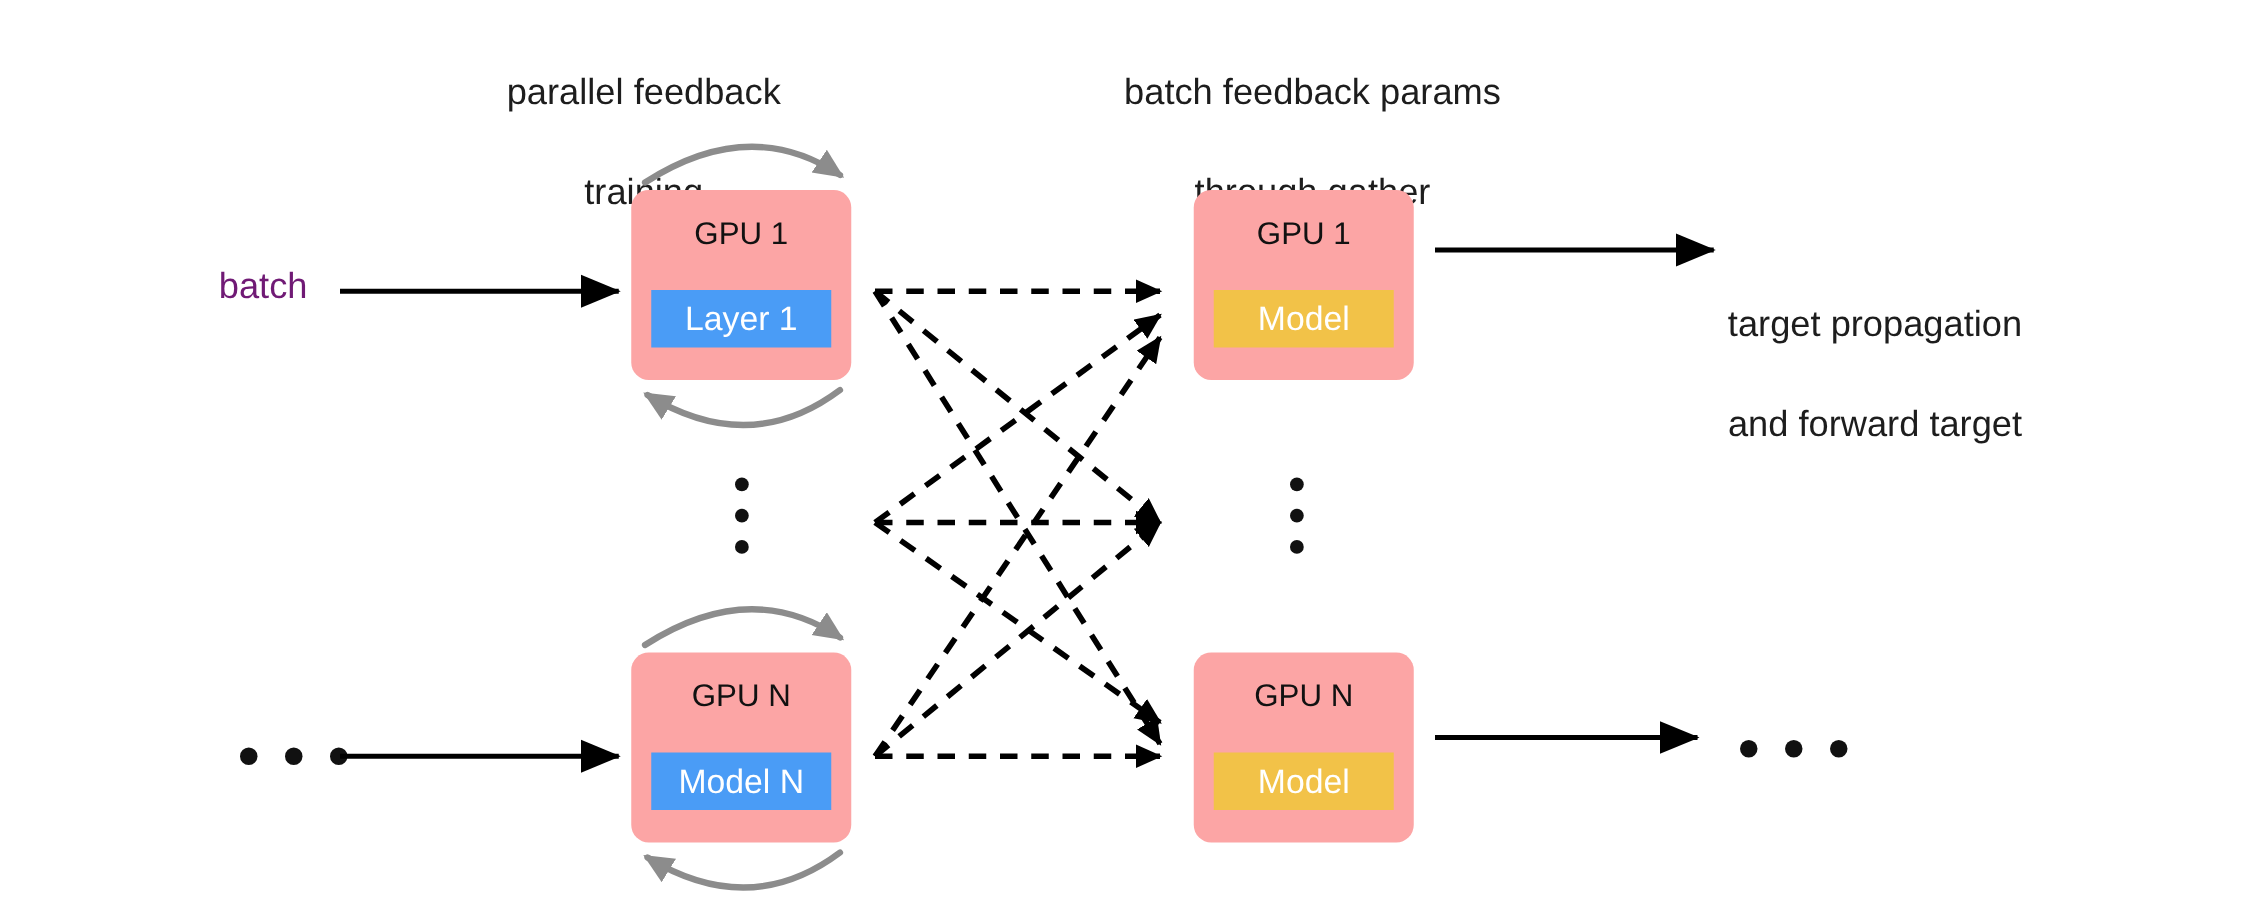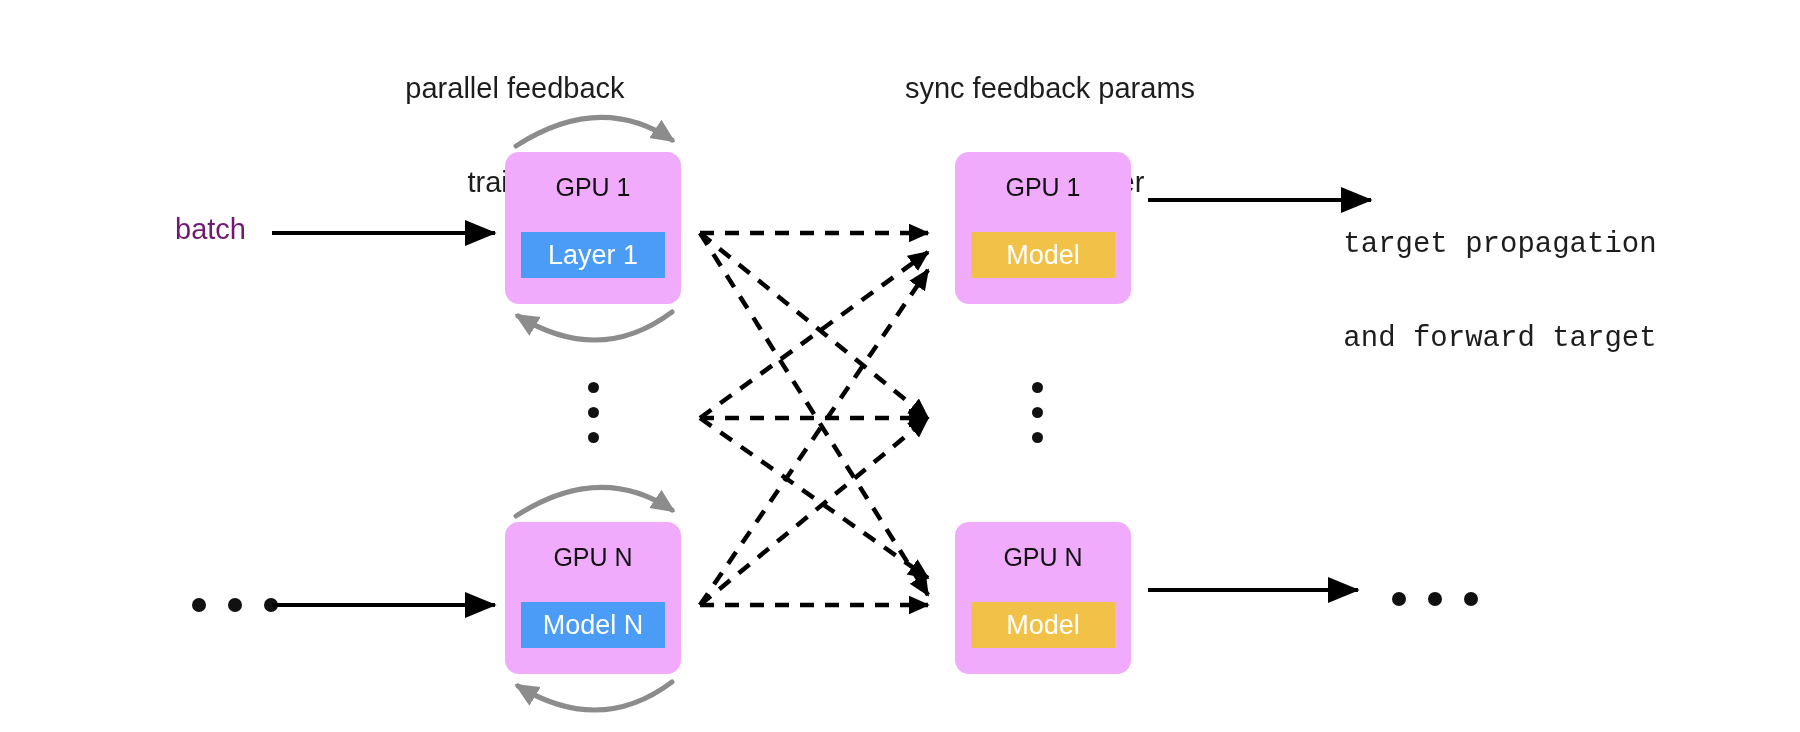--- a/index.html
+++ b/index.html
@@ -24,39 +24,39 @@
     position: absolute;
     text-align: center;
     font-size: 29px;
     line-height: 40px;
     color: #1d1d1d;
     white-space: pre-line;
     font-weight: 400;
   }
   #caption-left   { left: 330px;  top: 14px;  width: 370px; }
   #caption-right  { left: 700px;  top: 14px;  width: 700px; }
-  #caption-output { left: 1290px; top: 171px; width: 420px; font-family: Liberation Mono, monospace; }
-
-  .caption-line { display: block; margin-top: 14px; }
+  #caption-output { left: 1290px; top: 200px; width: 420px; }
+
+  .caption-line { display: block; }
 
   
   .side-label {
     position: absolute;
     font-size: 29px;
     line-height: 34px;
     color: #701a75;
   }
   #label-batch { left: 175px; top: 212px; }
 
   
   .gpu-box {
     position: absolute;
     width: 176px;
     height: 152px;
-    background: #f0abfc;
+    background: #fca5a5;
     border-radius: 14px;
     box-sizing: border-box;
     padding-top: 20px;
   }
   .gpu-title {
     text-align: center;
     font-size: 25px;
     line-height: 30px;
     color: #111111;
     font-weight: 400;
@@ -130,21 +130,21 @@
 <body>
 
 <div id="canvas">
 
   <div class="caption" id="caption-left">
     <span class="caption-line">parallel feedback</span>
     <span class="caption-line">training</span>
   </div>
 
   <div class="caption" id="caption-right">
-    <span class="caption-line">sync feedback params</span>
+    <span class="caption-line">batch feedback params</span>
     <span class="caption-line">through gather</span>
   </div>
 
   <div class="caption" id="caption-output">
     <span class="caption-line">target propagation</span>
     <span class="caption-line">and forward target</span>
   </div>
 
   <div class="side-label" id="label-batch">batch</div>
 

